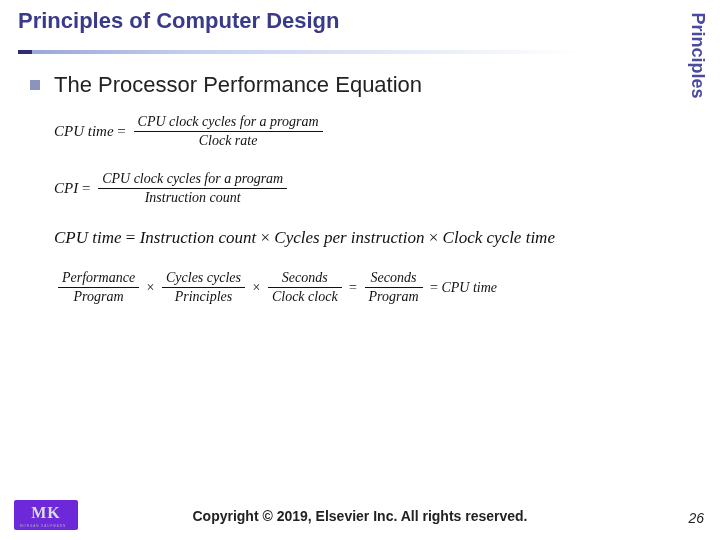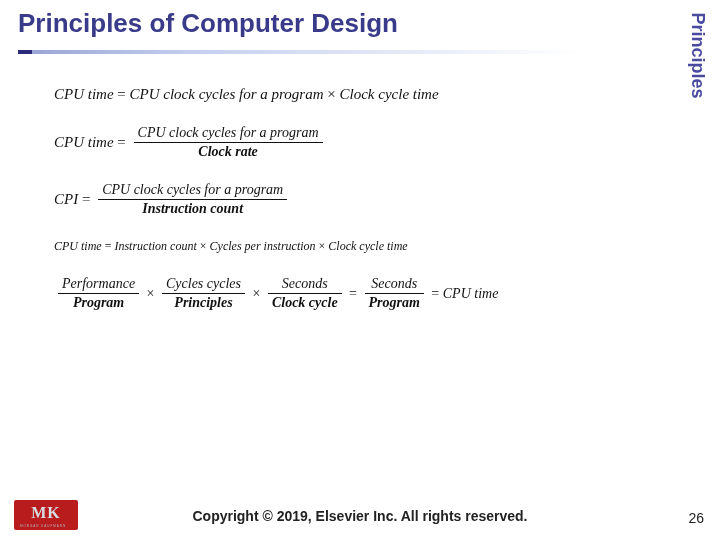--- a/index.html
+++ b/index.html
@@ -18,21 +18,21 @@
     position: relative;
     box-sizing: border-box;
   }
   .title-bar {
     position: absolute;
     top: 8px;
     left: 18px;
     right: 60px;
   }
   .title-text {
-    font-size: 26px;
+    font-size: 22px;
     font-weight: bold;
     color: #3a3a8a;
     position: relative;
     display: inline-block;
     padding-bottom: 4px;
   }
   .title-underline {
     position: absolute;
     left: 18px;
     top: 50px;
@@ -110,40 +110,39 @@
   .frac .num {
     display: block;
     border-bottom: 1px solid #111;
     padding: 0 4px 1px 4px;
     font-size: 14px;
   }
   .frac .den {
     display: block;
     padding: 1px 4px 0 4px;
     font-size: 14px;
-    font-weight: bold;
   }
   .eq-inline {
     display: inline-block;
     vertical-align: middle;
   }
   .footer {
     position: absolute;
     left: 0;
     right: 0;
     bottom: 6px;
     height: 40px;
   }
   .logo {
     position: absolute;
     left: 14px;
     bottom: 4px;
     width: 64px;
     height: 30px;
-    background: #b91c1c;
+    background: #6d28d9;
     border-radius: 2px;
     display: flex;
     align-items: center;
     justify-content: center;
   }
   .logo-letters {
     color: #d8dde2;
     font-weight: bold;
     font-family: Georgia, serif;
     font-size: 16px;
@@ -168,70 +167,68 @@
     font-size: 14px;
     font-weight: bold;
     color: #222;
   }
   .page-num {
     position: absolute;
     right: 16px;
     bottom: 8px;
     font-size: 14px;
     color: #222;
+    font-style: italic;
   }
 </style>
 </head>
 <body>
 
 <div class="slide">
 
   <div class="side-tab">
     <div class="side-tab-text">Principles</div>
   </div>
 
   <div class="title-bar">
     <div class="title-text">Principles of Computer Design</div>
   </div>
   <div class="title-underline">
     <div class="dark"></div>
     <div class="fade"></div>
   </div>
 
   <div class="content">
+    <div class="bullet-row">
+      <div class="bullet-square"></div>
+      <div class="bullet-text">The Processor Performance Equation</div>
+    </div>
 
     <div class="eqs">
 
-      <div class="eq">
-        <span>CPU time</span>
-        <span class="up"> = </span>
-        <span>CPU clock cycles for a program</span>
-        <span class="up"> </span><span class="up">×</span><span class="up"> </span>
-        <span>Clock cycle time</span>
-      </div>
 
       <div class="eq">
         <span class="eq-inline">CPU time</span>
         <span class="up eq-inline"> = </span>
         <span class="frac">
           <span class="num">CPU clock cycles for a program</span>
           <span class="den">Clock rate</span>
         </span>
       </div>
 
       <div class="eq">
         <span class="eq-inline">CPI</span>
         <span class="up eq-inline"> = </span>
         <span class="frac">
           <span class="num">CPU clock cycles for a program</span>
           <span class="den">Instruction count</span>
         </span>
       </div>
 
-      <div class="eq" style="font-size:12px;">
+      <div class="eq" style="font-size:17px;">
         <span>CPU time</span>
         <span class="up"> = </span>
         <span>Instruction count</span>
         <span class="up"> </span><span class="up">×</span><span class="up"> </span>
         <span>Cycles per instruction</span>
         <span class="up"> </span><span class="up">×</span><span class="up"> </span>
         <span>Clock cycle time</span>
       </div>
 
       <div class="eq" style="font-size:14px;">
@@ -240,21 +237,21 @@
           <span class="den">Program</span>
         </span>
         <span class="up eq-inline"> </span><span class="up eq-inline">×</span><span class="up eq-inline"> </span>
         <span class="frac">
           <span class="num">Cycles cycles</span>
           <span class="den">Principles</span>
         </span>
         <span class="up eq-inline"> </span><span class="up eq-inline">×</span><span class="up eq-inline"> </span>
         <span class="frac">
           <span class="num">Seconds</span>
-          <span class="den">Clock cycle</span>
+          <span class="den">Clock clock</span>
         </span>
         <span class="up eq-inline"> </span><span class="up eq-inline">=</span><span class="up eq-inline"> </span>
         <span class="frac">
           <span class="num">Seconds</span>
           <span class="den">Program</span>
         </span>
         <span class="up eq-inline"> </span><span class="up eq-inline">=</span><span class="up eq-inline"> </span>
         <span class="eq-inline">CPU time</span>
       </div>
 

